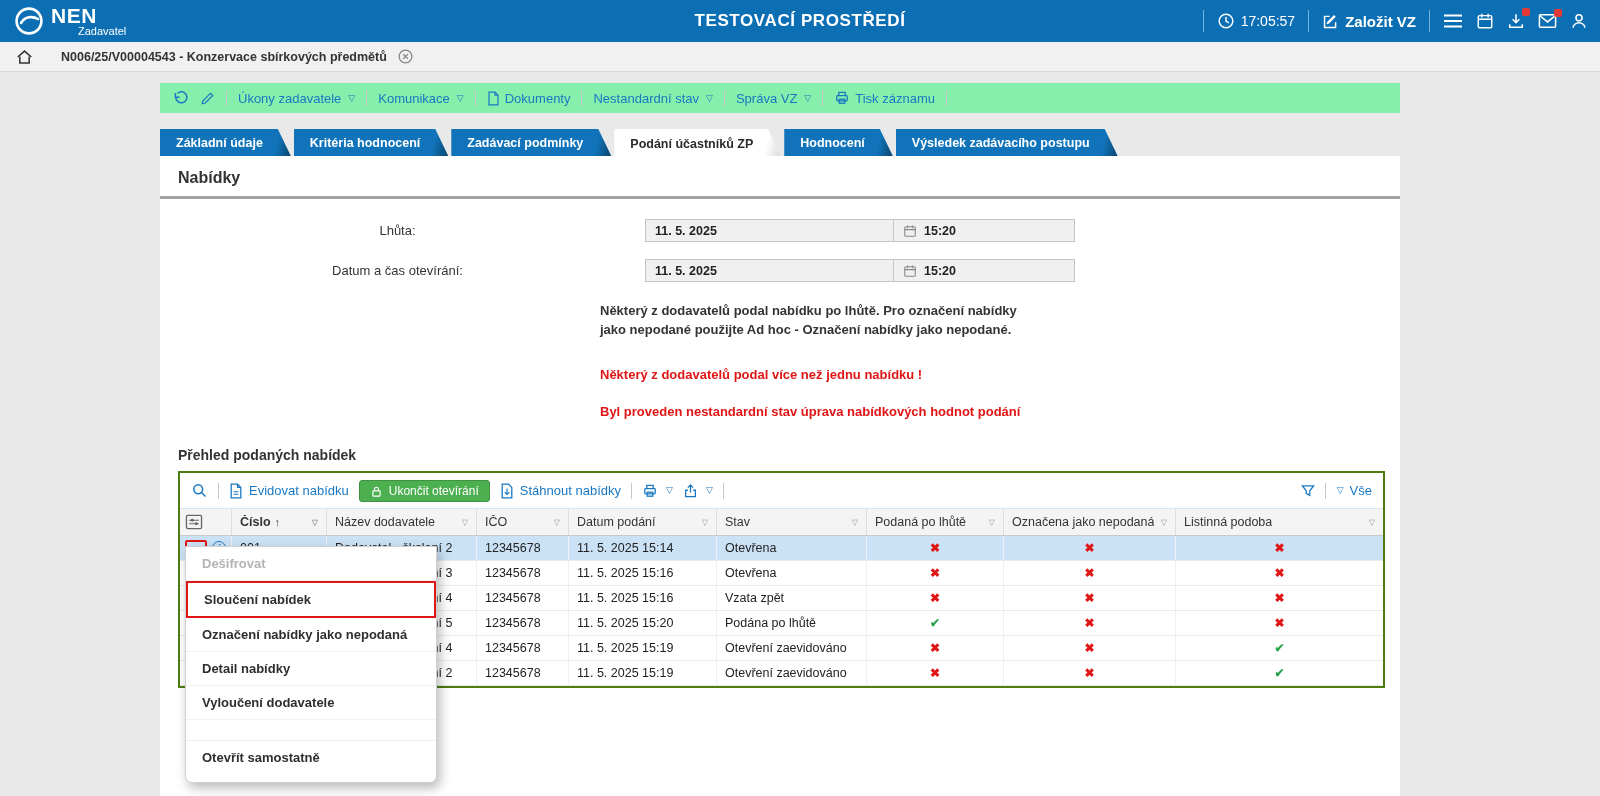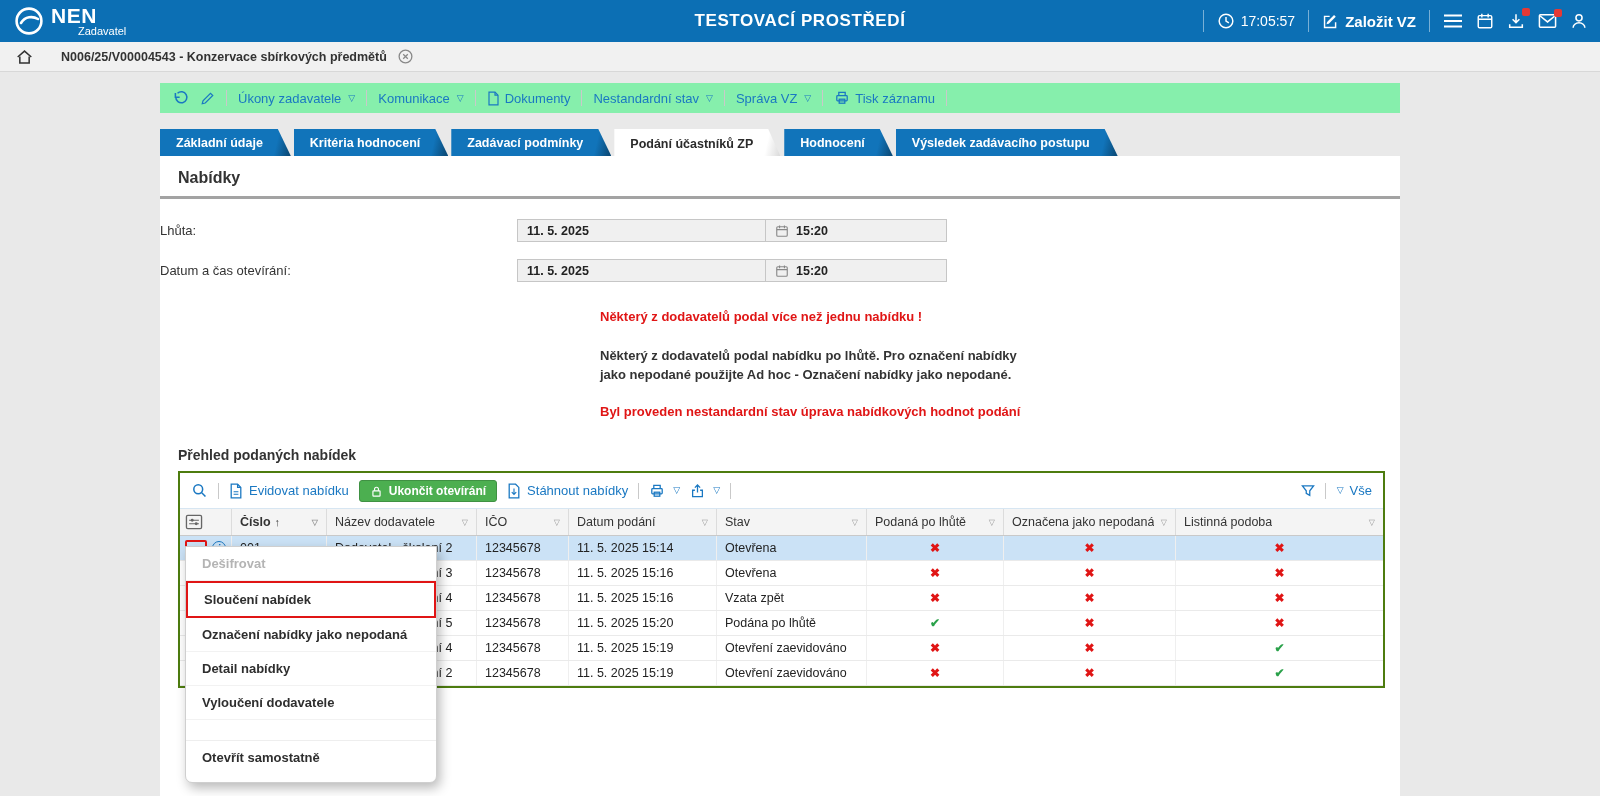--- a/index.html
+++ b/index.html
@@ -40,37 +40,37 @@
        background:linear-gradient(103deg,#1174ba calc(100% - 17px),#0b4d7c calc(100% - 3px));
        clip-path:polygon(0 0,calc(100% - 13px) 0,100% 100%,0 100%)}
   .tab.active{height:29px;color:#2b2b2b;background:linear-gradient(103deg,#ffffff calc(100% - 17px),#dcdcdc calc(100% - 2px))}
 
   
   .panel{position:absolute;top:156px;left:160px;width:1240px;height:640px;background:#fff}
   .section-head{padding:13px 18px 9px;font-size:16px;font-weight:bold;color:#333;border-bottom:3px solid #a3a3a3}
 
   .form{margin-top:20px}
   .frow{display:flex;align-items:center;margin-bottom:17px}
-  .flabel{width:357px;text-align:left;padding-right:10px;font-size:13px;color:#333}
+  .flabel{width:485px;text-align:center;padding-right:10px;font-size:13px;color:#333}
   .fgroup{display:flex;width:430px;height:23px;border:1px solid #c6c6c6;background:#f0f0f0;align-items:center;cursor:text}
   .fdate{width:248px;padding:0 9px;font-size:12.5px;font-weight:bold;color:#222;border-right:1px solid #c6c6c6;height:100%;display:flex;align-items:center}
   .ftime{flex:1;display:flex;align-items:center;gap:7px;padding:0 9px;font-size:12.5px;font-weight:bold;color:#222}
 
   .warn{margin-left:440px;width:434px;font-size:13px;font-weight:bold;line-height:1.45}
   .warn.red{color:#e01515}
   .warn.dark{color:#333}
   .w1{margin-top:26px}.w2{margin-top:20px}.w3{margin-top:18px}
 
   .grid-title{margin:26px 0 8px 18px;font-size:14px;font-weight:bold;color:#333}
 
   
   .grid{margin:0 15px 0 18px;border:2px solid #4d7c0f;background:#fff}
   .gtoolbar{height:36px;display:flex;align-items:center;gap:10px;padding:0 11px;border-bottom:1px solid #d7e6f2;font-size:13px;color:#1a78c2}
   .gtool{display:flex;align-items:center;gap:6px;cursor:pointer;white-space:nowrap}
-  .gbtn-green{background:#4caf50;border:1px solid #3f9143;color:#fff;font-weight:bold;font-size:12px;padding:3px 10px;border-radius:3px;display:flex;align-items:flex-end;gap:6px;cursor:pointer}
+  .gbtn-green{background:#4caf50;border:1px solid #3f9143;color:#fff;font-weight:normal;font-size:12px;padding:3px 10px;border-radius:3px;display:flex;align-items:flex-end;gap:6px;cursor:pointer}
   .gright{margin-left:auto;display:flex;align-items:center;gap:9px}
 
   .ghead{display:flex;height:27px;background:#f4f4f4;border-bottom:1px solid #c9c9c9;color:#333;font-size:12.5px}
   .hcell{display:flex;align-items:center;padding:0 8px;border-right:1px solid #dcdcdc;cursor:pointer}
   .hlabel{white-space:nowrap;overflow:hidden}
   .hdd{font-size:8px;color:#999;margin-left:auto;padding-left:4px}
   .sort{font-size:11px;color:#444;margin-left:4px}
   .bold{font-weight:bold}
 
   .trow{display:flex;height:25px;border-bottom:1px solid #eaeaea;align-items:stretch;font-size:12.5px;color:#222;background:#fff;cursor:pointer}
@@ -270,22 +270,22 @@
             <svg width="14" height="14" viewBox="0 0 20 20">
                 <rect x="2.5" y="4" width="15" height="13.5" rx="1.5" fill="none" stroke="#888" stroke-width="1.6"></rect>
                 <path d="M2.5 8 h15 M6.5 2 v4 M13.5 2 v4" stroke="#888" stroke-width="1.6" fill="none"></path>
               </svg>
             <span>15:20</span>
           </span>
         </div>
       </div>
     </div>
 
+    <div class="warn dark w2">Některý z dodavatelů podal nabídku po lhůtě. Pro označení nabídky jako nepodané použijte Ad hoc - Označení nabídky jako nepodané.</div>
     <div class="warn red w1">Některý z dodavatelů podal více než jednu nabídku !</div>
-    <div class="warn dark w2">Některý z dodavatelů podal nabídku po lhůtě. Pro označení nabídky jako nepodané použijte Ad hoc - Označení nabídky jako nepodané.</div>
     <div class="warn red w3">Byl proveden nestandardní stav úprava nabídkových hodnot podání</div>
 
     <div class="grid-title">Přehled podaných nabídek</div>
 
     <section class="grid">
       <div class="gtoolbar">
         <span class="gtool">
           <svg width="17" height="17" viewBox="0 0 20 20">
               <circle cx="8.5" cy="8.5" r="5.2" fill="none" stroke="currentColor" stroke-width="1.8"></circle>
               <path d="M12.6 12.6 L17 17" stroke="currentColor" stroke-width="1.8"></path>

